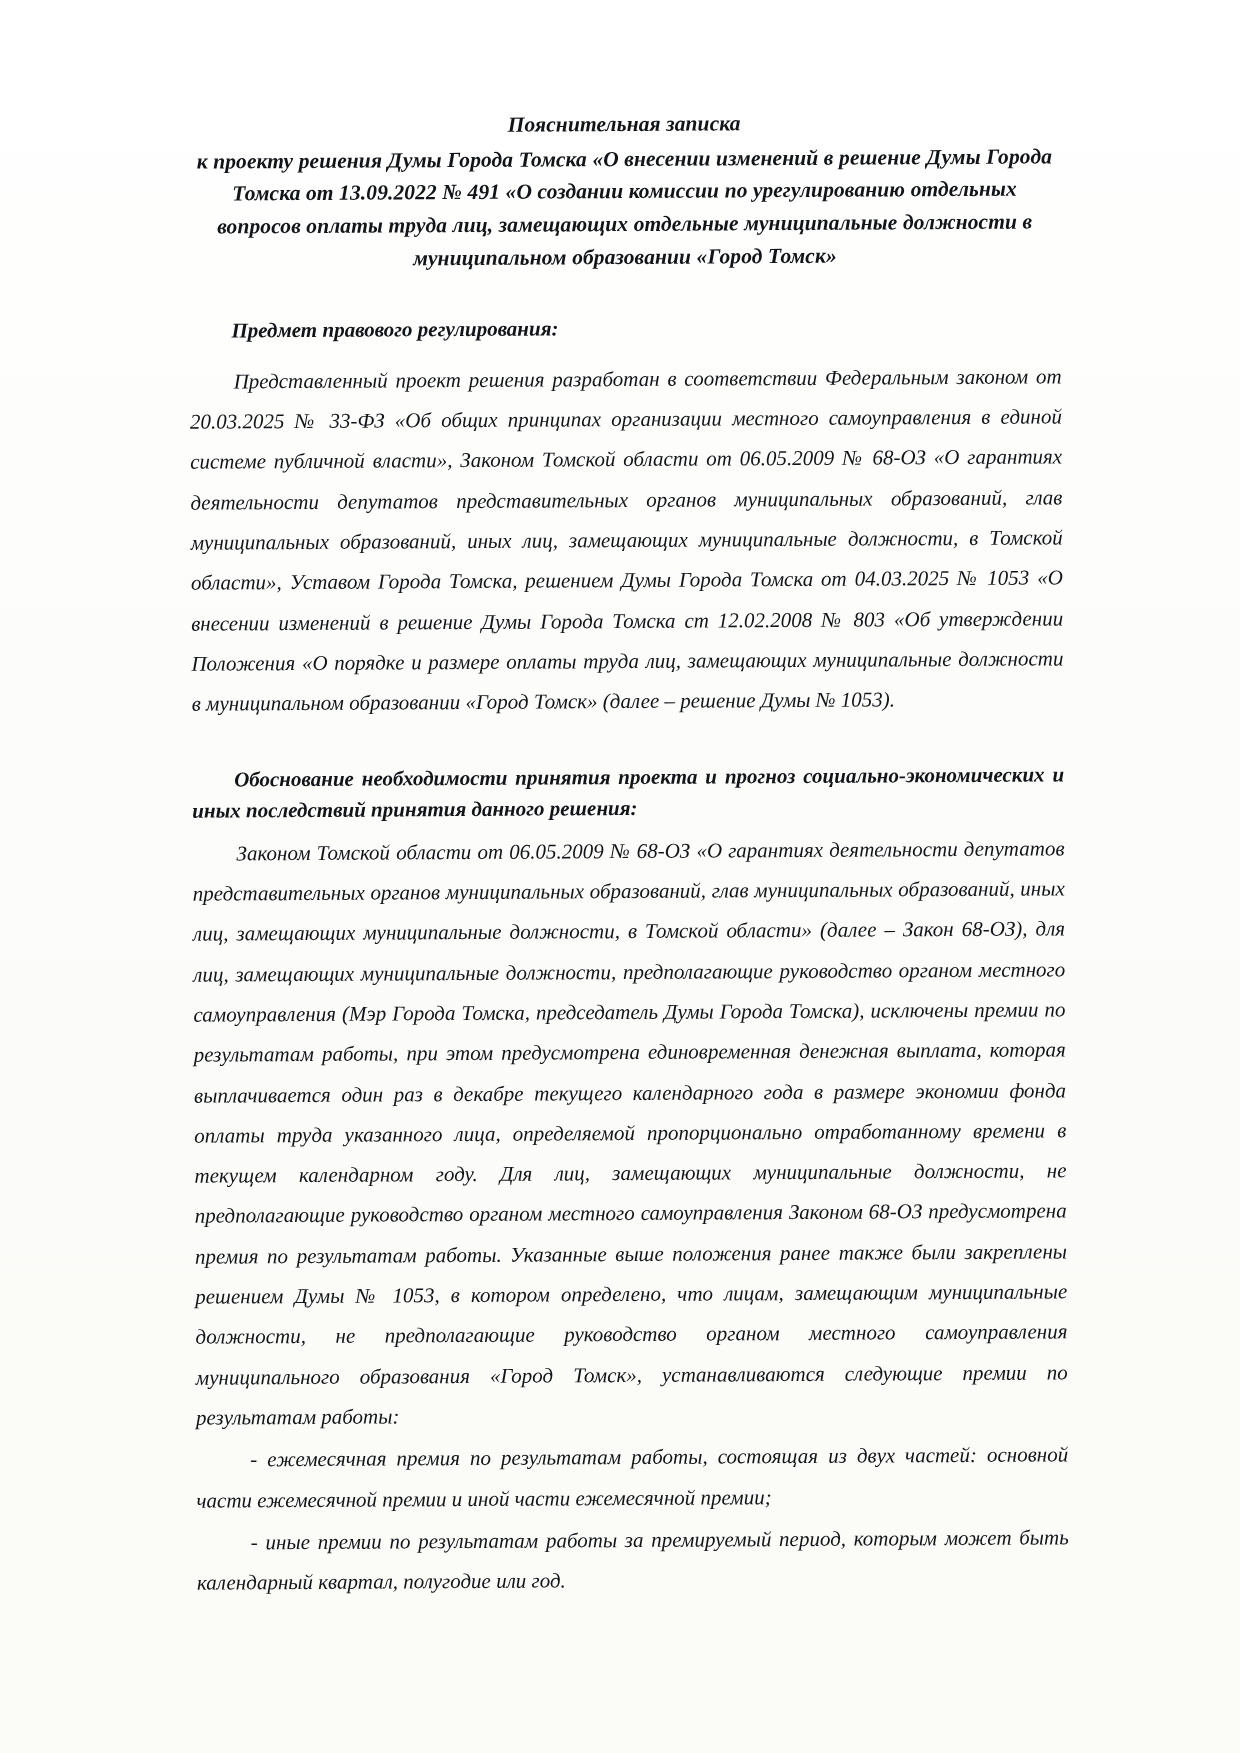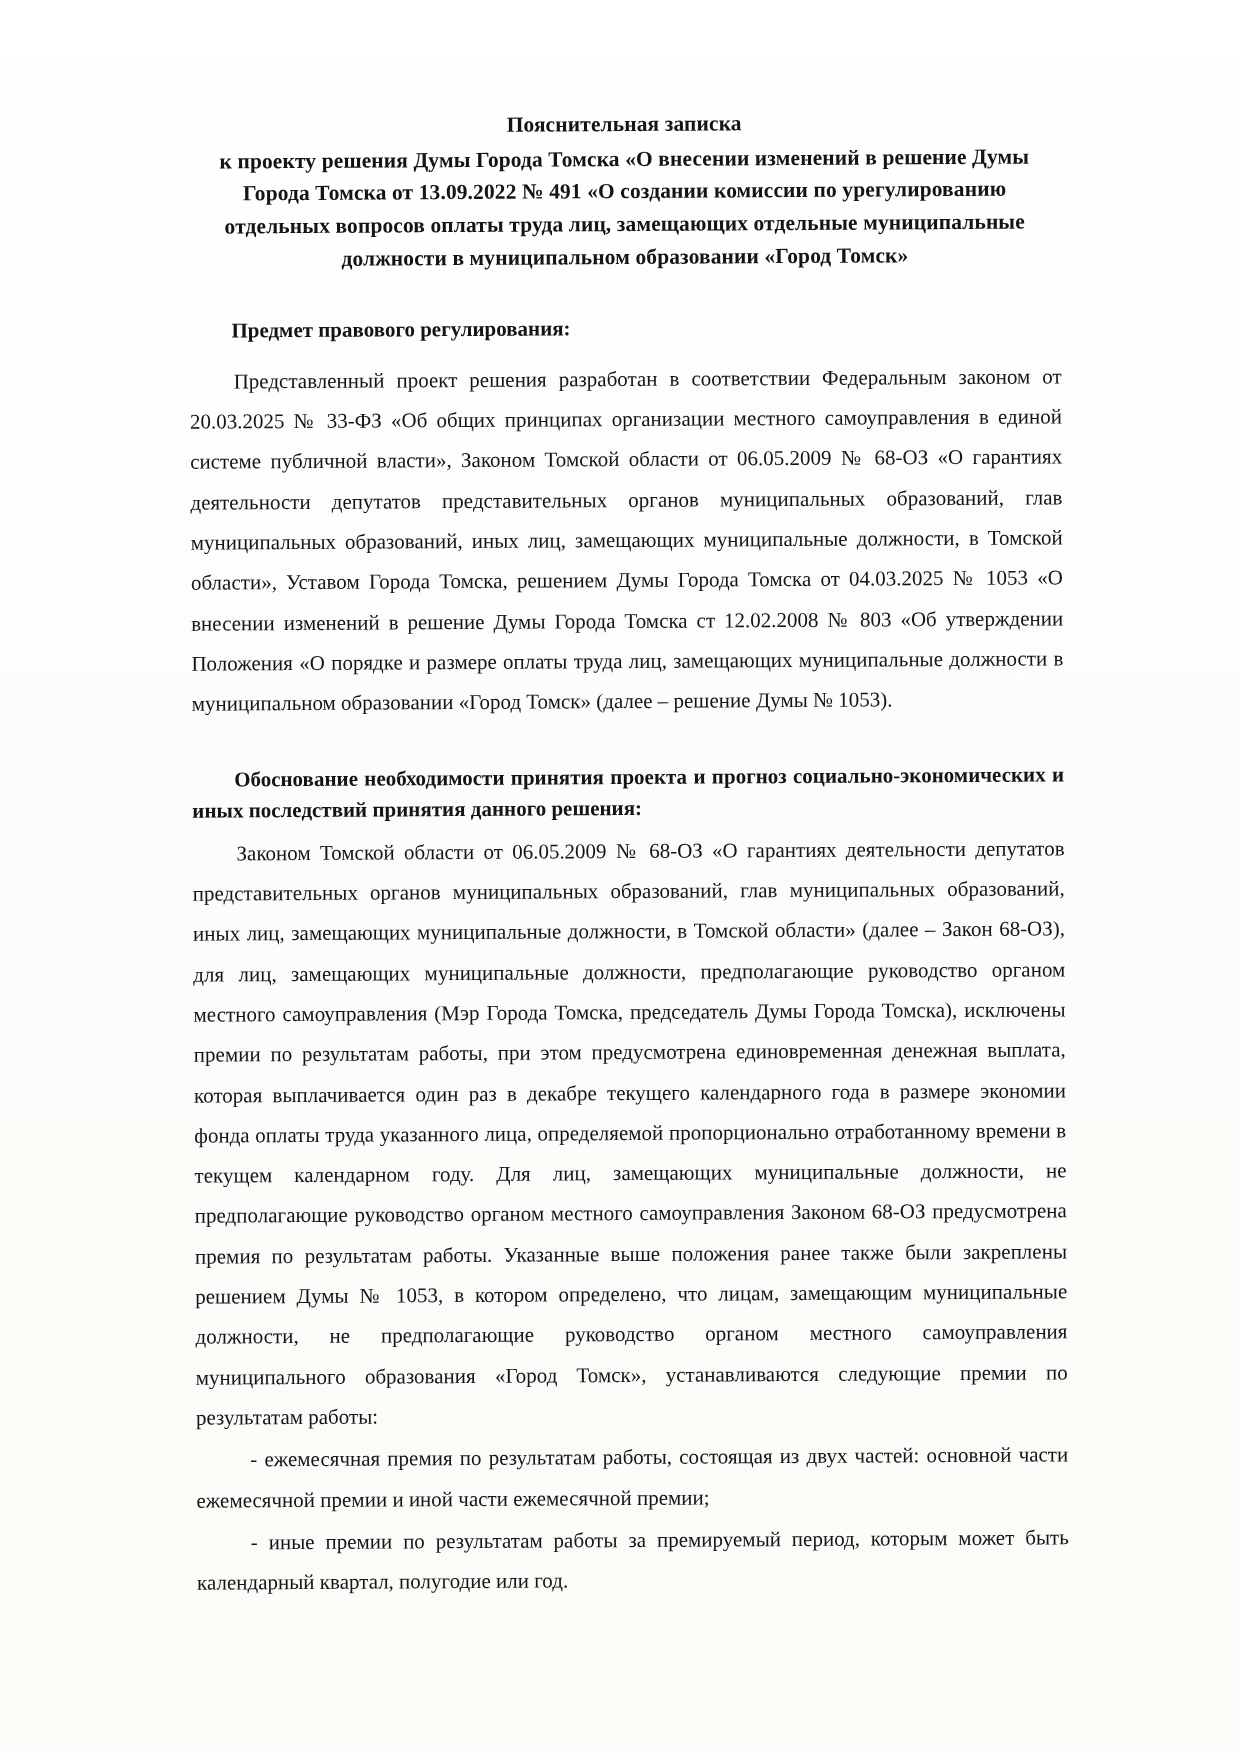--- a/index.html
+++ b/index.html
@@ -15,20 +15,21 @@
     position: relative;
     overflow: hidden;
   }
   .page {
     position: absolute;
     left: 0;
     top: 0;
     width: 1240px;
     height: 1753px;
     background: #fdfdfc;
+    font-style: italic;
   }
   .content {
     position: absolute;
     left: 188px;
     top: 108px;
     width: 872px;
   }
   .title-block {
     text-align: center;
     font-weight: bold;

